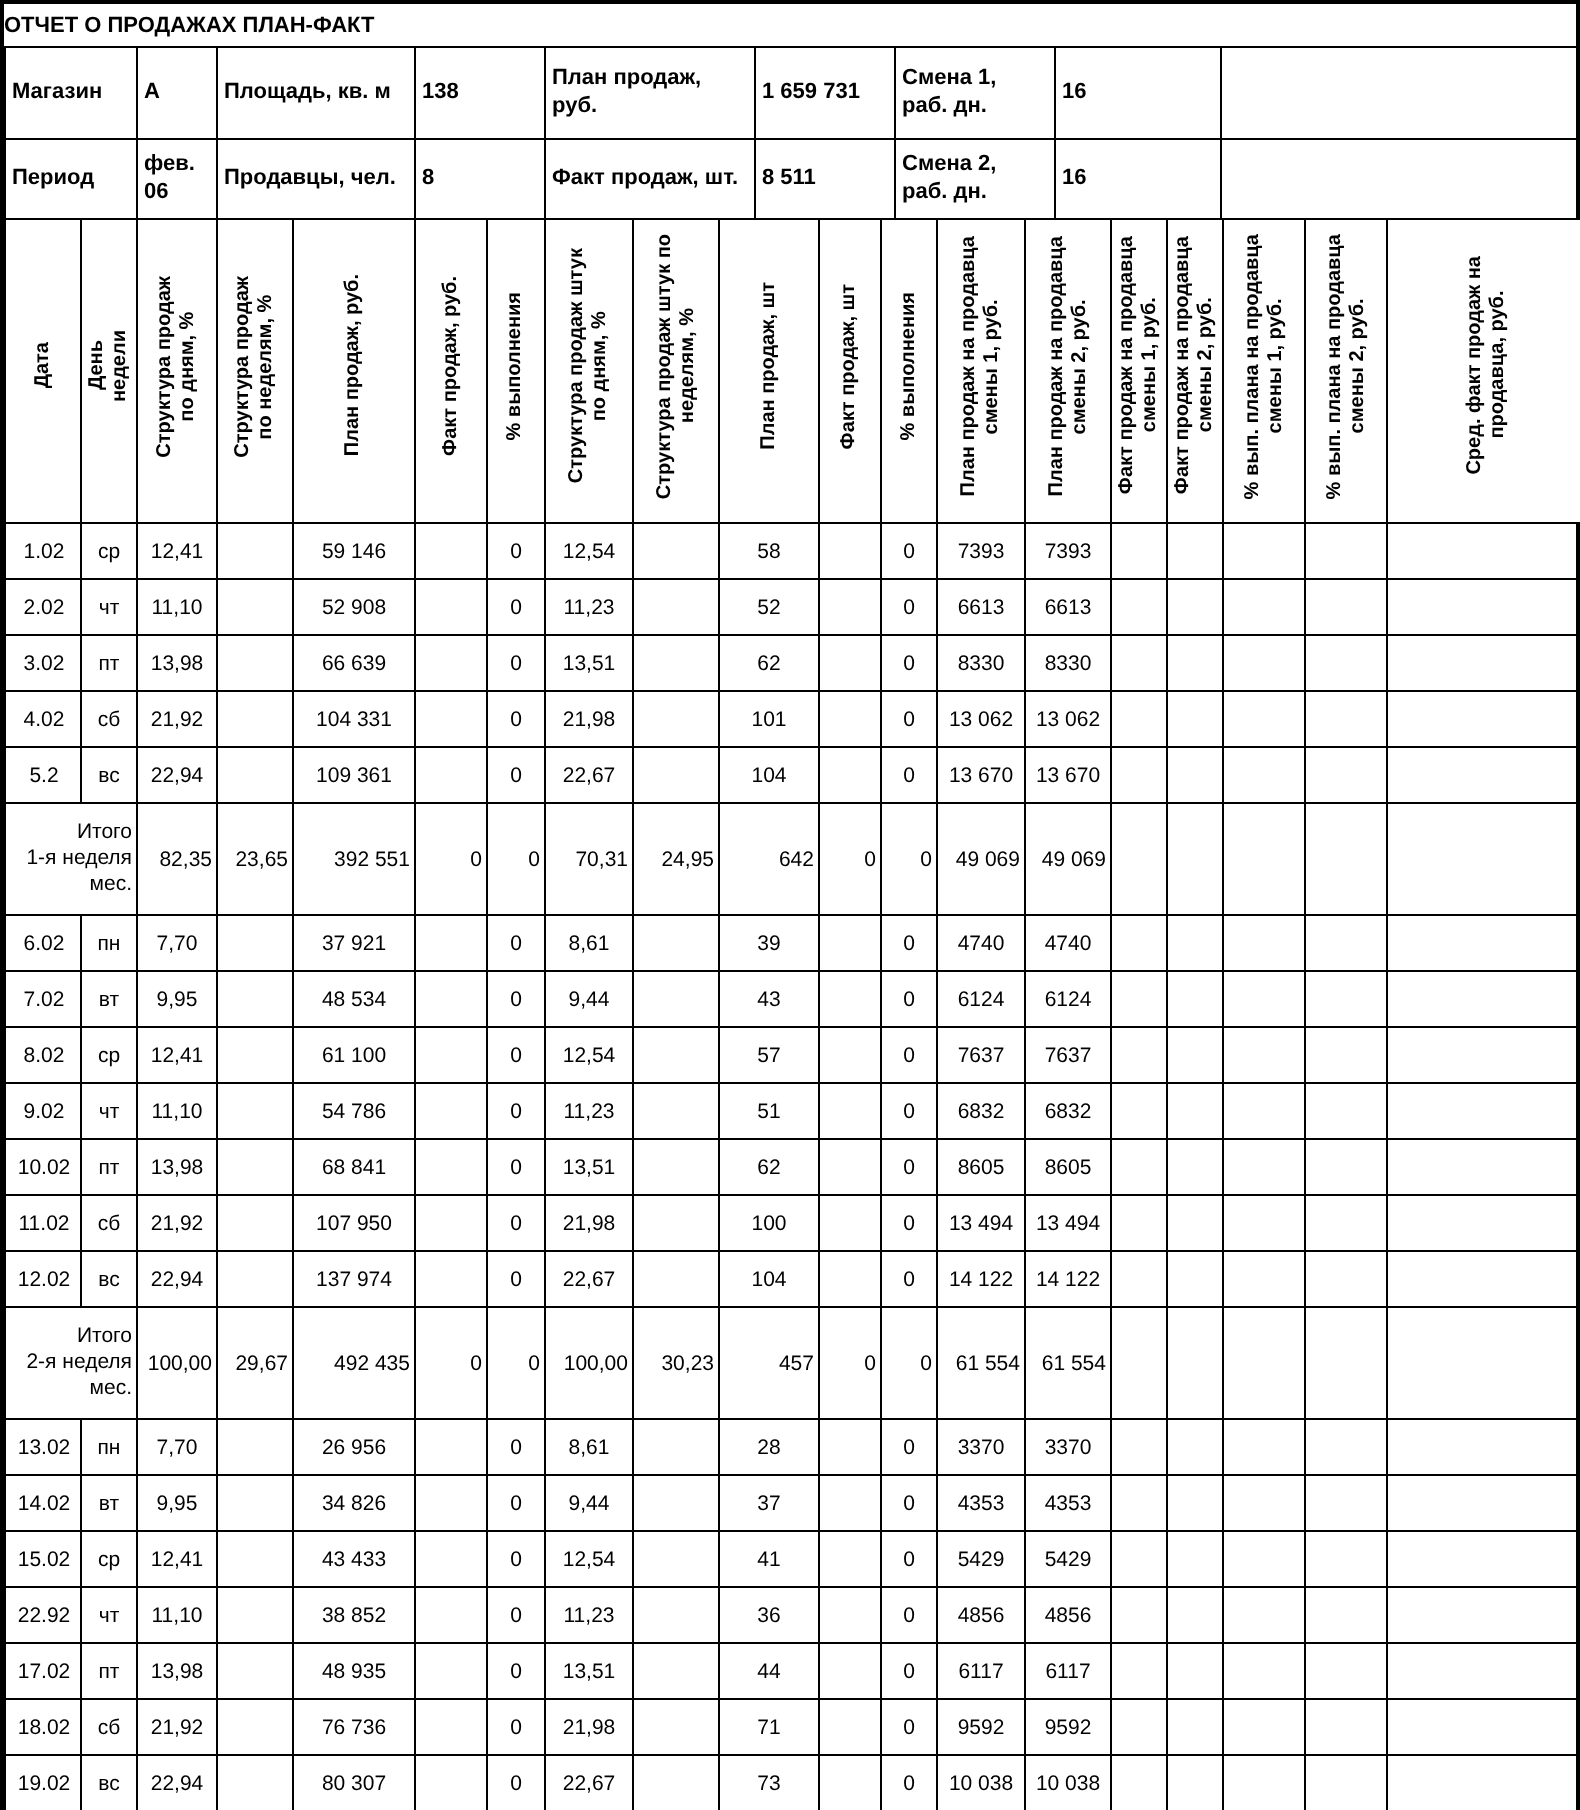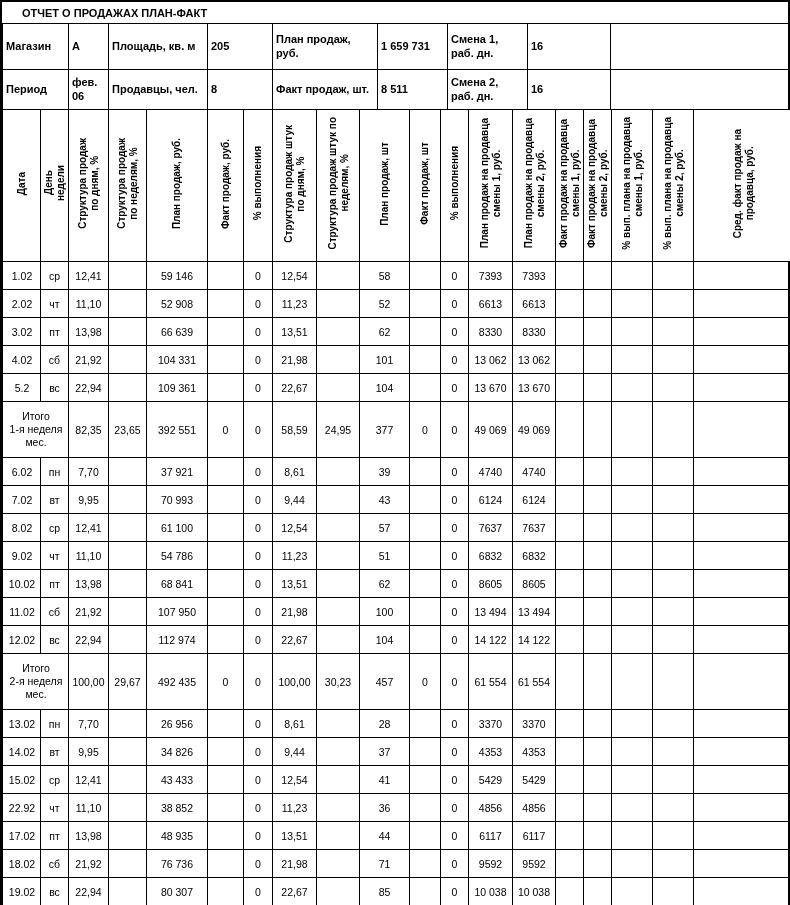--- a/index.html
+++ b/index.html
@@ -4,21 +4,21 @@
 <style>
   * { box-sizing: border-box; }
   html, body { margin: 0; padding: 0; background: #ffffff; color: #000; }
   body { font-family: "Liberation Sans", "DejaVu Sans", sans-serif; }
 
   .sheet { width: 790px; border: 2px solid #000; background: #fff; }
 
   .title-bar {
     font-size: 11px;
     font-weight: bold;
-    padding: 5px 4px 4px 20px;
+    padding: 5px 4px 4px 0;
   }
 
   table { border-collapse: collapse; width: 100%; table-layout: fixed; }
   td, th { border: 1px solid #000; overflow: hidden; }
 
   
   .info-table td {
     font-size: 11px;
     font-weight: bold;
     padding: 2px 3px;
@@ -49,21 +49,21 @@
     line-height: 1.15;
     white-space: pre-line;
   }
   .main-table td {
     font-size: 10.5px;
     text-align: center;
     padding: 1px 2px;
     height: 28px;
     vertical-align: middle;
   }
-  .main-table tr.total td { height: 56px; }
+  .main-table tr.total td { height: 56px; text-align: right; }
   .date-cell { text-align: left; padding-left: 3px !important; }
   .day-cell { text-align: center; }
   .total-label {
     white-space: pre-line;
     vertical-align: middle;
     line-height: 1.25;
     margin-left: 12px;
   }
 </style>
 </head>
@@ -83,21 +83,21 @@
         <col style="width:70px">
       <col style="width:80px">
         <col style="width:83px">
         <col style="width:182px">
     </colgroup>
     <tbody>
       <tr class="r1">
         <td>Магазин</td>
         <td>А</td>
         <td>Площадь, кв. м</td>
-        <td>205</td>
+        <td>138</td>
         <td>План продаж, руб.</td>
         <td>1 659 731</td>
         <td>Смена 1,
 раб. дн.</td>
         <td>16</td>
         <td></td>
       </tr>
       <tr class="r2">
         <td>Период</td>
         <td>фев.
@@ -279,23 +279,23 @@
         </tr>
         <tr class="total">
           <td colspan="2" class="date-cell total-label">Итого
 1-я неделя
 мес.</td>
           <td>82,35</td>
           <td>23,65</td>
           <td>392 551</td>
           <td>0</td>
           <td>0</td>
-          <td>58,59</td>
+          <td>70,31</td>
           <td>24,95</td>
-          <td>377</td>
+          <td>642</td>
           <td>0</td>
           <td>0</td>
           <td>49 069</td>
           <td>49 069</td>
           <td></td>
           <td></td>
           <td></td>
           <td></td>
           <td></td>
         </tr>
@@ -318,21 +318,21 @@
           <td></td>
           <td></td>
           <td></td>
           <td></td>
         </tr>
         <tr>
           <td class="date-cell">7.02</td>
           <td class="day-cell">вт</td>
           <td>9,95</td>
           <td></td>
-          <td>70 993</td>
+          <td>48 534</td>
           <td></td>
           <td>0</td>
           <td>9,44</td>
           <td></td>
           <td>43</td>
           <td></td>
           <td>0</td>
           <td>6124</td>
           <td>6124</td>
           <td></td>
@@ -423,21 +423,21 @@
           <td></td>
           <td></td>
           <td></td>
           <td></td>
         </tr>
         <tr>
           <td class="date-cell">12.02</td>
           <td class="day-cell">вс</td>
           <td>22,94</td>
           <td></td>
-          <td>112 974</td>
+          <td>137 974</td>
           <td></td>
           <td>0</td>
           <td>22,67</td>
           <td></td>
           <td>104</td>
           <td></td>
           <td>0</td>
           <td>14 122</td>
           <td>14 122</td>
           <td></td>
@@ -597,21 +597,21 @@
         <tr>
           <td class="date-cell">19.02</td>
           <td class="day-cell">вс</td>
           <td>22,94</td>
           <td></td>
           <td>80 307</td>
           <td></td>
           <td>0</td>
           <td>22,67</td>
           <td></td>
-          <td>85</td>
+          <td>73</td>
           <td></td>
           <td>0</td>
           <td>10 038</td>
           <td>10 038</td>
           <td></td>
           <td></td>
           <td></td>
           <td></td>
           <td></td>
         </tr>

